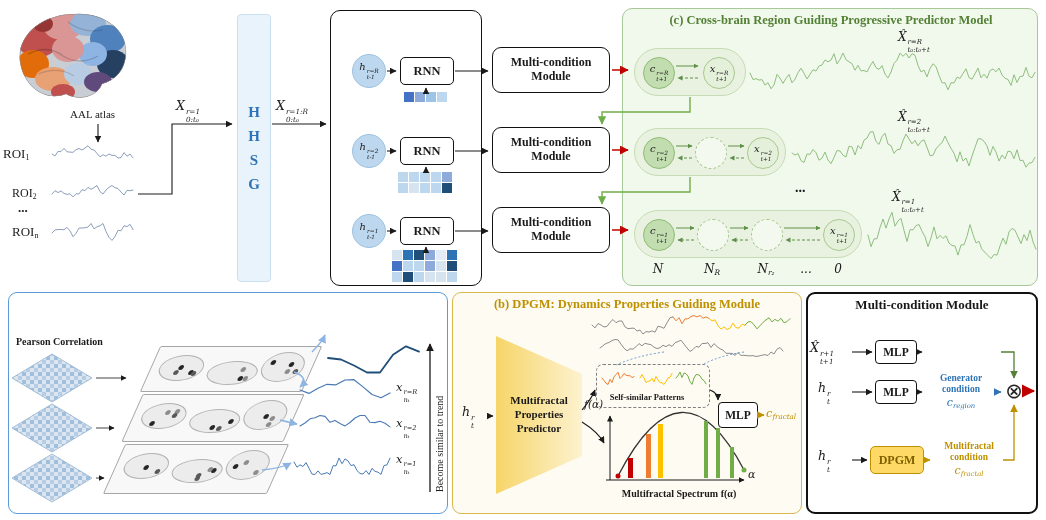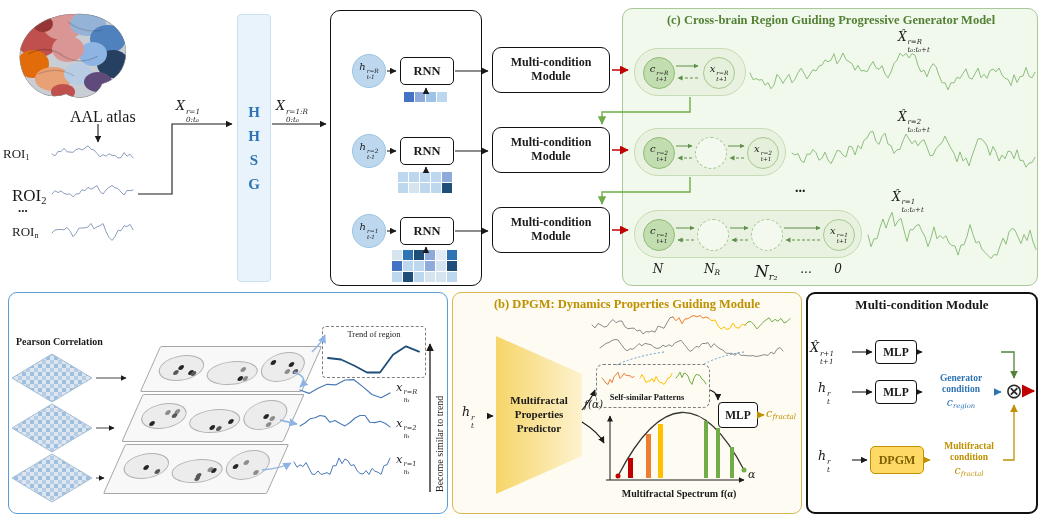--- a/index.html
+++ b/index.html
@@ -61,28 +61,28 @@
       <ellipse cx="70" cy="70" rx="14" ry="11" fill="#b8cce4"></ellipse>
       <ellipse cx="90" cy="78" rx="14" ry="10" fill="#604a7b"></ellipse>
       <ellipse cx="55" cy="88" rx="12" ry="8" fill="#c0504d"></ellipse>
       <ellipse cx="35" cy="20" rx="10" ry="8" fill="#963634"></ellipse>
       <path d="M20,50 Q40,40 55,52 Q72,62 90,52" fill="none" stroke="rgba(0,0,0,.18)" stroke-width="1.4"></path>
       <path d="M30,70 Q50,62 66,72" fill="none" stroke="rgba(0,0,0,.15)" stroke-width="1.2"></path>
       <path d="M60,18 Q75,30 95,26" fill="none" stroke="rgba(0,0,0,.15)" stroke-width="1.2"></path>
       <path d="M12,58 C8,30 36,10 66,10 C96,8 120,26 118,50 C117,66 108,76 94,80 C90,92 72,98 58,90 C38,98 16,84 12,58 Z" fill="none" stroke="#8a8a8a" stroke-width="1"></path>
     </g>
   </svg>
-  <div class="lbl" style="left:70px;top:108px;font-size:16px">AAL atlas</div>
+  <div class="lbl" style="left:70px;top:108px;font-size:11px">AAL atlas</div>
 
   <div class="lbl math rm" style="left:3px;top:146px;font-size:13px"><span>ROI</span><span class="msub-s">1</span></div>
   <svg class="wave wavebox" style="position:absolute;left:52px;top:144px" width="82" height="20">
       <polyline points="0.0,10.0 3.0,11.9 6.0,7.5 9.0,7.6 12.0,4.3 15.0,7.8 18.0,8.1 21.0,8.3 24.0,5.7 27.0,4.5 30.0,6.0 33.0,4.1 36.0,1.7 39.0,5.2 42.0,6.0 45.0,9.4 48.0,12.8 51.0,10.7 54.0,12.2 57.0,9.9 60.0,11.4 63.0,11.4 66.0,14.0 69.0,13.6 72.0,8.6 75.0,12.2 78.0,10.1 81.0,13.9" fill="none" stroke="#7f93b5" stroke-width="0.9" stroke-linejoin="round" stroke-linecap="round"></polyline>
     </svg>
 
-  <div class="lbl math rm" style="left:12px;top:186px;font-size:17px"><span>ROI</span><span class="msub-s">2</span></div>
+  <div class="lbl math rm" style="left:12px;top:186px;font-size:12px"><span>ROI</span><span class="msub-s">2</span></div>
   <svg class="wave wavebox" style="position:absolute;left:52px;top:184px" width="82" height="20">
       <polyline points="0.0,10.0 3.0,6.7 6.0,8.6 9.0,6.9 12.0,9.4 15.0,10.4 18.0,9.8 21.0,12.9 24.0,9.8 27.0,9.9 30.0,5.7 33.0,6.7 36.0,3.3 39.0,5.3 42.0,3.5 45.0,1.6 48.0,7.6 51.0,10.0 54.0,6.0 57.0,3.3 60.0,1.5 63.0,3.7 66.0,4.5 69.0,8.0 72.0,11.0 75.0,6.4 78.0,6.7 81.0,6.0" fill="none" stroke="#7f93b5" stroke-width="0.9" stroke-linejoin="round" stroke-linecap="round"></polyline>
     </svg>
 
   <div class="lbl" style="left:18px;top:200px;font-size:13px;font-weight:bold">...</div>
 
   <div class="lbl math rm" style="left:12px;top:224px;font-size:13px"><span>ROI</span><span class="msub-s">n</span></div>
   <svg class="wave wavebox" style="position:absolute;left:52px;top:222px" width="82" height="22">
       <polyline points="0.0,11.0 3.0,7.9 6.0,7.6 9.0,7.4 12.0,7.8 15.0,5.4 18.0,8.9 21.0,14.7 24.0,11.3 27.0,6.1 30.0,6.0 33.0,5.8 36.0,5.0 39.0,1.5 42.0,6.8 45.0,4.8 48.0,3.8 51.0,1.5 54.0,9.5 57.0,15.4 60.0,18.4 63.0,14.6 66.0,8.3 69.0,8.8 72.0,3.7 75.0,4.6 78.0,2.3 81.0,7.7" fill="none" stroke="#7f93b5" stroke-width="0.9" stroke-linejoin="round" stroke-linecap="round"></polyline>
     </svg>
@@ -192,21 +192,21 @@
       <span>Multi-condition Module</span>
     </div>
   <div class="mcmbox" style="left:492px;top:127px;z-index:2">
       <span>Multi-condition Module</span>
     </div>
   <div class="mcmbox" style="left:492px;top:207px;z-index:2">
       <span>Multi-condition Module</span>
     </div>
 
   <div class="abs" style="left:622px;top:8px;width:416px;height:278px;background:#f1f8ec;border:1.3px solid #a8c89a;border-radius:10px"></div>
-  <div class="ptitle" style="left:630px;top:13px;width:402px;font-size:12.5px;color:#538135">(c) Cross-brain Region Guiding Progressive Generator Model</div>
+  <div class="ptitle" style="left:630px;top:13px;width:402px;font-size:12.5px;color:#538135">(c) Cross-brain Region Guiding Progressive Predictor Model</div>
 
   <div class="pill" style="left:634px;top:48px;width:112px;height:48px;z-index:1">
     <div class="circle ccirc" style="left:8px;top:8px;width:32px;height:32px">
         <span class="math" style="font-size:10px"><span>c</span><span class="mstack">
             <span>r=R</span>
             <span>t+1</span>
           </span></span>
       </div>
     <div class="circle xcirc" style="left:68px;top:8px;width:32px;height:32px">
         <span class="math" style="font-size:10px"><span>x</span><span class="mstack">
@@ -267,21 +267,21 @@
   <svg class="wave wavebox" style="position:absolute;left:868px;top:210px" width="168" height="50">
       <polyline points="0.0,25.0 3.0,36.7 6.0,28.9 9.0,28.7 12.0,17.6 15.0,9.0 18.0,18.2 21.0,9.0 24.0,2.3 27.0,16.2 30.0,10.9 33.0,8.3 36.0,20.3 39.0,31.5 42.0,19.7 45.0,19.8 48.0,15.6 51.0,14.5 54.0,21.3 57.0,26.8 60.0,36.6 63.0,27.9 66.0,16.9 69.0,28.9 72.0,25.4 75.0,28.4 78.0,25.8 81.0,33.1 84.0,35.5 87.0,36.0 90.0,45.1 93.0,34.9 96.0,34.8 99.0,26.3 102.0,14.6 105.0,24.5 108.0,32.9 111.0,31.4 114.0,39.5 117.0,42.4 120.0,45.5 123.0,48.5 126.0,44.4 129.0,45.2 132.0,36.0 135.0,28.1 138.0,34.3 141.0,21.9 144.0,18.4 147.0,20.2 150.0,27.0 153.0,33.6 156.0,24.5 159.0,30.6 162.0,20.1 165.0,31.8 168.0,39.3" fill="none" stroke="#8fbf7f" stroke-width="1" stroke-linejoin="round" stroke-linecap="round"></polyline>
     </svg>
   <div class="lbl math" style="left:892px;top:190px;font-size:12px;z-index:3"><span>X̂</span><span class="mstack">
         <span>r=1</span>
         <span>t₀:t₀+t</span>
       </span></div>
 
   <div class="lbl math" style="left:658px;top:262px;font-size:12px;transform:translateX(-50%)"><span>N</span></div>
   <div class="lbl math" style="left:712px;top:262px;font-size:12px;transform:translateX(-50%)"><span>N</span><span class="msub-s">R</span></div>
-  <div class="lbl math" style="left:766px;top:262px;font-size:16px;transform:translateX(-50%)"><span>N</span><span class="msub-s">r₂</span></div>
+  <div class="lbl math" style="left:766px;top:262px;font-size:12px;transform:translateX(-50%)"><span>N</span><span class="msub-s">r₂</span></div>
   <div class="lbl math" style="left:806px;top:262px;font-size:12px;transform:translateX(-50%)"><span>...</span></div>
   <div class="lbl math" style="left:838px;top:262px;font-size:12px;transform:translateX(-50%)"><span>0</span></div>
 
   <div class="abs" style="left:8px;top:292px;width:440px;height:222px;border:1.6px solid #5b9bd5;border-radius:9px;background:#fff"></div>
   <div class="lbl" style="left:16px;top:336px;font-size:10px;font-weight:bold">Pearson Correlation</div>
 
   <svg class="abs" style="left:10px;top:352px" width="84" height="152">
     <defs>
       <pattern id="chk" width="8" height="8" patternUnits="userSpaceOnUse">
         <rect width="8" height="8" fill="#dce6f1"></rect>
@@ -342,23 +342,20 @@
         <span class="dot" style="left: 24.6128px; top: 15.6697px; background: rgb(89, 89, 89);"></span>
         <span class="dot" style="left: 34.2698px; top: 7.06105px; background: rgb(140, 140, 140);"></span>
       </div>
       <div class="blob" style="left: 110px; top: 5px; width: 42px; height: 30px;">
         <span class="dot" style="left: 28.7735px; top: 18.993px; background: rgb(140, 140, 140);"></span>
         <span class="dot" style="left: 14.865px; top: 9.2204px; background: rgb(140, 140, 140);"></span>
         <span class="dot" style="left: 6.33543px; top: 12.8407px; background: rgb(38, 38, 38);"></span>
       </div>
     </div>
 
-  <div class="abs" style="left:322px;top:326px;width:104px;height:52px;border:1.3px dashed #7f7f7f;border-radius:4px;background:#fff;z-index:2">
-    <div style="text-align:center;font-size:8.5px;margin-top:2px">Trend of region</div>
-  </div>
   <svg class="wave wavebox" style="position:absolute;left:328px;top:342px;z-index:3" width="92" height="32">
       <polyline points="0.0,16.0 13.0,17.5 26.0,23.5 39.0,30.5 52.0,30.5 65.0,12.7 78.0,4.3 91.0,9.6" fill="none" stroke="#1f4e79" stroke-width="1.8" stroke-linejoin="round" stroke-linecap="round"></polyline>
     </svg>
 
   <svg class="wave wavebox" style="position:absolute;left:300px;top:378px" width="92" height="24">
       <polyline points="0.0,12.0 9.0,15.4 18.0,10.3 27.0,6.3 36.0,6.8 45.0,2.0 54.0,1.7 63.0,8.9 72.0,16.5 81.0,19.8 90.0,15.0" fill="none" stroke="#4a7ab5" stroke-width="1.2" stroke-linejoin="round" stroke-linecap="round"></polyline>
     </svg>
   <div class="lbl math" style="left:396px;top:380px;font-size:11.5px"><span>x</span><span class="mstack">
         <span>r=R</span>
         <span>nₜ</span>

